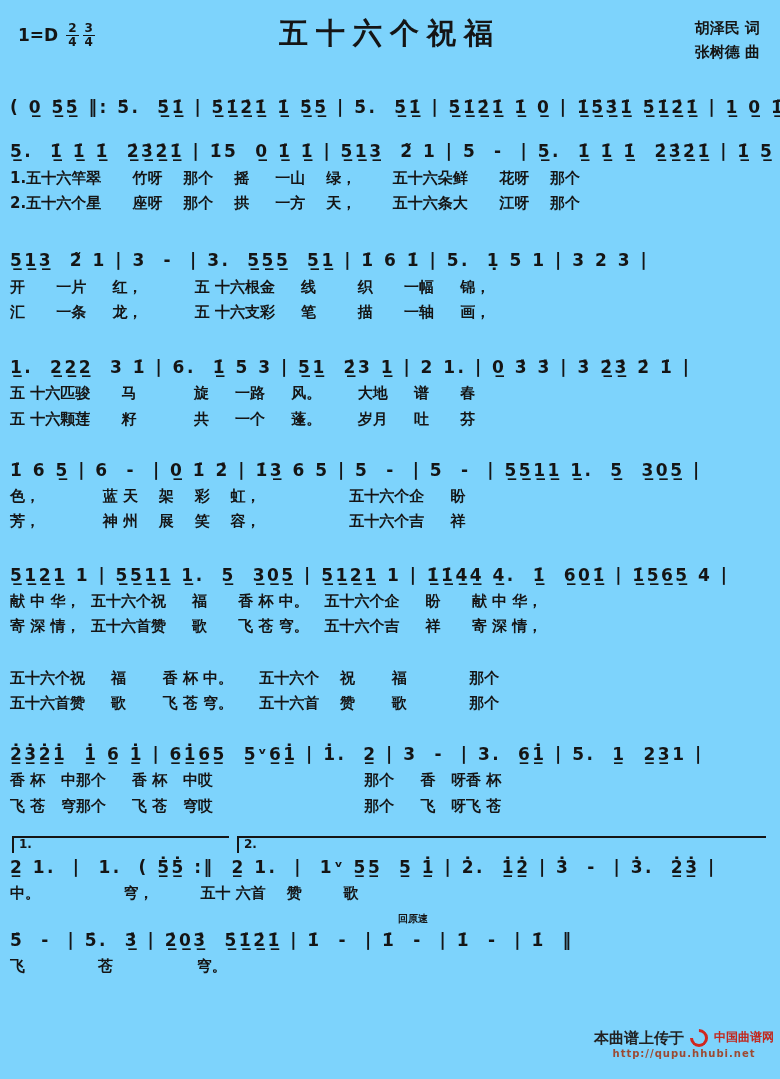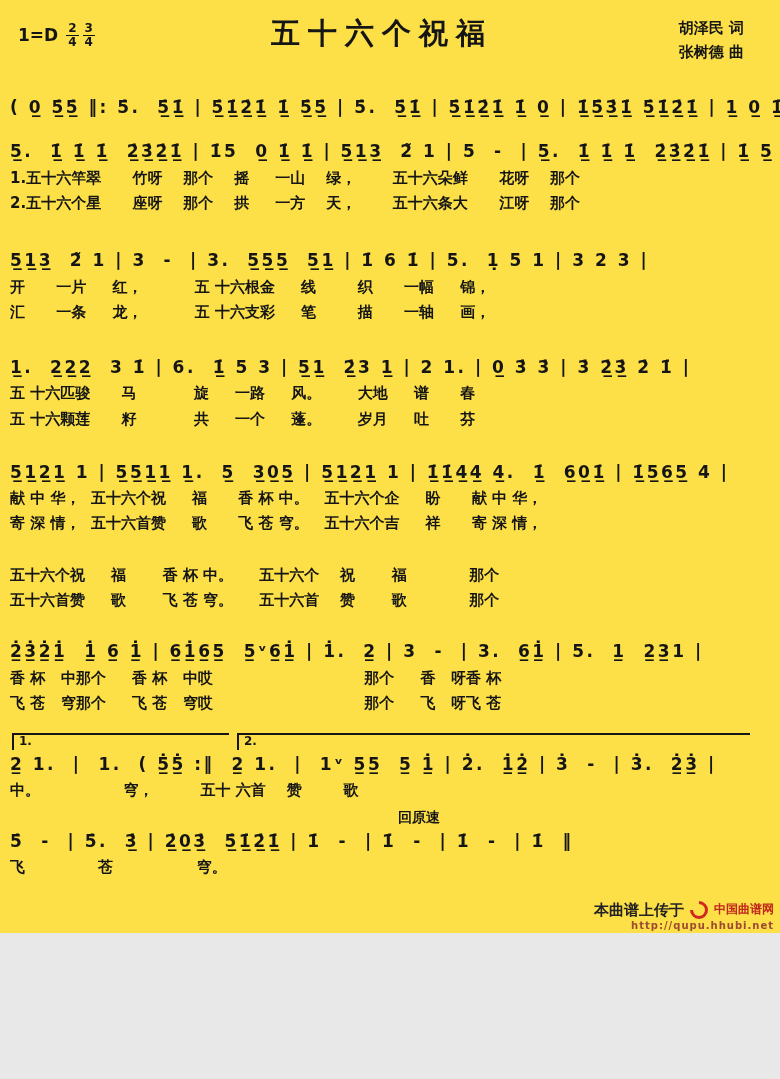--- a/index.html
+++ b/index.html
@@ -1,20 +1,20 @@
 <!DOCTYPE html>
 <html><head>
 <meta charset="utf-8">
 <style>
   html,body{margin:0;padding:0;background:#e8e8e8;}
   .page{
-    width:780px;height:933px;background:#fde047;color:#151515;
+    width:780px;height:1079px;background:#7dd3fc;color:#151515;
     font-family:"DejaVu Sans",sans-serif;
     position:relative;overflow:hidden;box-sizing:border-box;
-    padding:10px 24px 0 8px;
+    padding:10px 8px 0 8px;
   }
   
   .header{position:relative;height:78px;}
   .keysig{position:absolute;left:10px;top:12px;font-weight:bold;font-size:17px;display:flex;align-items:center;gap:8px;}
   .fracs{display:flex;gap:4px;}
   .frac{display:inline-flex;flex-direction:column;align-items:center;font-size:12px;line-height:1.05;font-weight:bold;}
   .frac .num{border-bottom:1.5px solid #151515;padding:0 2px;}
   .title{
     text-align:center;font-size:29px;font-weight:bold;letter-spacing:8px;
     font-family:Liberation Sans, sans-serif;padding-top:4px;
@@ -29,23 +29,23 @@
   .lyric{font-size:15px;font-weight:600;white-space:pre;line-height:1.55;margin-top:2px;}
   .m6{margin-top:6px;} .m18{margin-top:18px;} .m26{margin-top:26px;}
   .m28{margin-top:28px;} .m30{margin-top:30px;} .m32{margin-top:32px;}
   
   .volta-row{display:flex;margin:0 0 1px 2px;}
   .volta{border-top:2px solid #151515;border-left:2px solid #151515;height:15px;
          font-size:12px;font-weight:bold;padding-left:5px;line-height:1.1;}
   .v1{width:210px;margin-right:8px;}
   .v2{flex:1;margin-right:4px;}
   
-  .tempo{font-weight:bold;font-size:14px;margin-left:388px;margin-bottom:1px;}
+  .tempo{font-weight:bold;font-size:10px;margin-left:388px;margin-bottom:1px;}
   
-  .footer{position:absolute;right:6px;bottom:2px;text-align:right;line-height:1.1;}
+  .footer{position:absolute;right:6px;bottom:20px;text-align:center;line-height:1.1;}
   .footer-line1{display:flex;align-items:center;justify-content:flex-end;gap:6px;}
   .upload-text{font-size:15px;font-weight:bold;color:#222;}
   .logo{width:12px;height:12px;border:3px solid #d0271f;border-left-color:transparent;
         border-radius:50%;display:inline-block;transform:rotate(45deg);}
   .site-name{font-size:12px;font-weight:bold;color:#c2271d;font-family:"DejaVu Serif",serif;}
   .site-url{font-size:10px;font-weight:bold;color:#9c4a33;letter-spacing:1px;margin-top:1px;}
 </style>
 </head>
 <body>
 
@@ -87,20 +87,25 @@
     <div class="lyric">开      一片     红，          五 十六根金     线        织      一幅     锦，</div>
     <div class="lyric">汇      一条     龙，          五 十六支彩     笔        描      一轴     画，</div>
   </div>
 
   <div class="system m30">
     <div class="notes">1̲.  2̲2̲2̲  3 1̇ | 6.  1̲̇ 5 3 | 5̲1̲  2̲̇3 1̲ | 2 1. | 0̲ 3̇ 3̇ | 3̇ 2̲̇3̲̇ 2̇ 1̇ |</div>
     <div class="lyric">五 十六匹骏      马           旋     一路     风。       大地     谱      春</div>
     <div class="lyric">五 十六颗莲      籽           共     一个     蓬。       岁月     吐      芬</div>
   </div>
 
+  <div class="system m26">
+    <div class="notes">1̇ 6 5̲ | 6  -  | 0̲ 1̇ 2̇ | 1̇3̲ 6 5 | 5  -  | 5  -  | 5̲5̲1̲1̲ 1̲.  5̲  3̲0̲5̲ |</div>
+    <div class="lyric">色，            蓝 天    架    彩    虹，                 五十六个企     盼</div>
+    <div class="lyric">芳，            神 州    展    笑    容，                 五十六个吉     祥</div>
+  </div>
 
   <div class="system m28">
     <div class="notes">5̲1̲2̲1̲ 1 | 5̲5̲1̲1̲ 1̲.  5̲  3̲0̲5̲ | 5̲1̲2̲1̲ 1 | 1̲̇1̲̇4̲4̲ 4̲.  1̲̇  6̲0̲1̲̇ | 1̲̇5̲6̲5̲ 4 |</div>
     <div class="lyric">献 中 华，  五十六个祝     福      香 杯 中。   五十六个企     盼      献 中 华，</div>
     <div class="lyric">寄 深 情，  五十六首赞     歌      飞 苍 穹。   五十六个吉     祥      寄 深 情，</div>
   </div>
 
   <div class="system m28">
     <div class="lyric">五十六个祝     福       香 杯 中。     五十六个    祝       福            那个</div>
     <div class="lyric">五十六首赞     歌       飞 苍 穹。     五十六首    赞       歌            那个</div>

